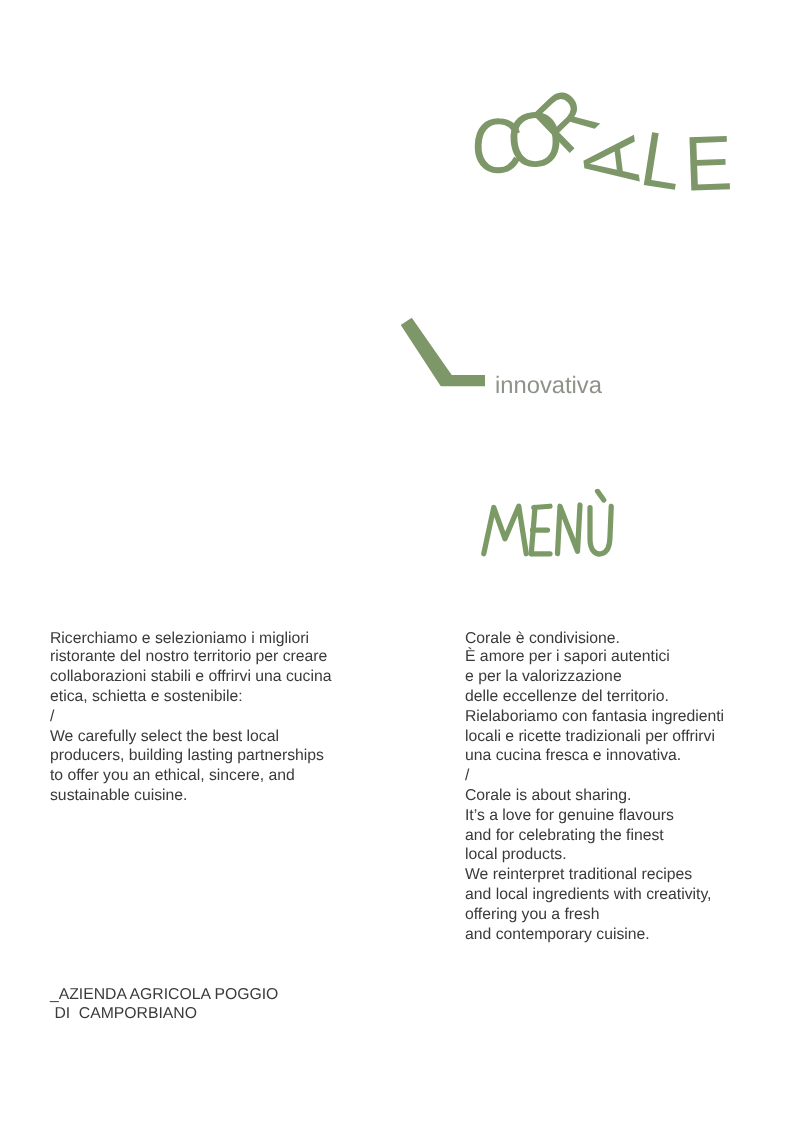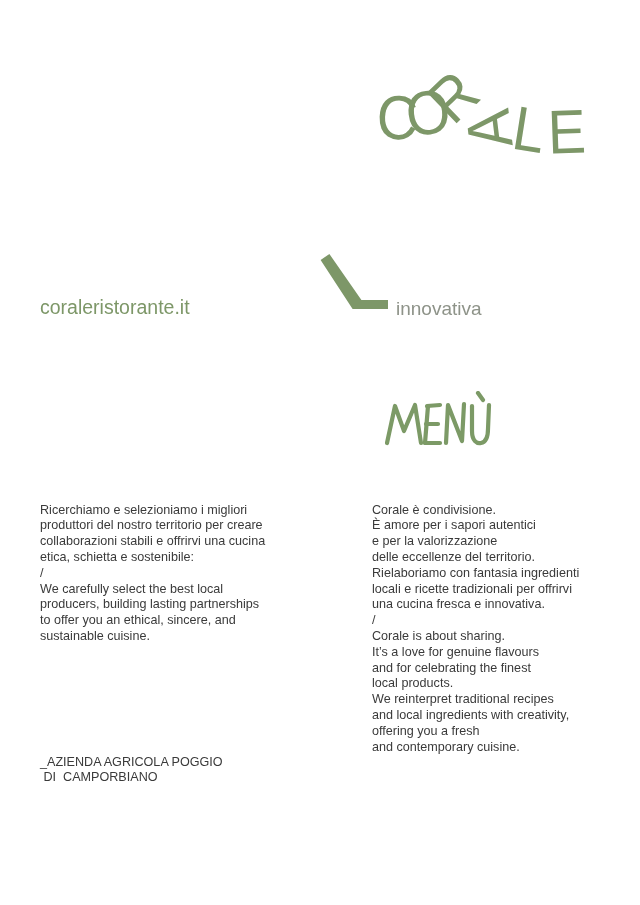--- a/index.html
+++ b/index.html
@@ -60,37 +60,36 @@
   .col{
     position:absolute;top:471px;
     font-size:12.6px;line-height:15.8px;
     white-space:pre-wrap;
     color:var(--text-dark,#3a3a3a);
   }
   .col-left{left:40px;width:260px;}
   .col-right{left:372px;width:220px;}
   .producers{margin-top:15px;}
   .producer{margin:0 0 14px 0;}
-  .producer-name,.producer-products{white-space:pre-wrap;}
+  .producer-name,.producer-products{white-space:pre-wrap;margin-top:33px;}
 </style>
 </head>
 <body>
 
 <div class="page">
 
   <div class="logo">
     <span class="logo-letter l0">C</span>
     <span class="logo-letter l1">O</span>
     <span class="logo-letter l2">R</span>
     <span class="logo-letter l3">A</span>
     <span class="logo-letter l4">L</span>
     <span class="logo-letter l5">E</span>
   </div>
 
-  <div class="site-url">coraleristorante.it</div>
 
   <div class="lmark">
     <svg width="72" height="62" viewBox="0 0 72 62">
       <polygon points="9.4,2.1 41.4,48 68,48 68,57 32.6,57 0.6,7.9" fill="var(--brand-green,#7d9768)"></polygon>
     </svg>
   </div>
 
   <div class="brand-word">innovativa</div>
 
   <div class="menu-title">
@@ -102,21 +101,21 @@
       <path class="stroke" d="M41 52 L56 52"></path>
       <path class="stroke" d="M62 52 L64 14 L78 50 L80 13"></path>
       <path class="stroke" d="M88 15 L88 40 C88 50 93 53 97 52 C102 51 104 46 104 38 L105 14"></path>
       <path class="stroke" d="M94 2 L99 9"></path>
     </svg>
     <span class="sr-only">MENÙ</span>
   </div>
 
   <div class="col col-left">
     <div class="intro">Ricerchiamo e selezioniamo i migliori
-produttori del nostro territorio per creare
+ristorante del nostro territorio per creare
 collaborazioni stabili e offrirvi una cucina
 etica, schietta e sostenibile:
 /
 We carefully select the best local
 producers, building lasting partnerships
 to offer you an ethical, sincere, and
 sustainable cuisine.</div>
     <div class="producers">
       <div class="producer">
         <div class="producer-name">_AZIENDA AGRICOLA POGGIO

